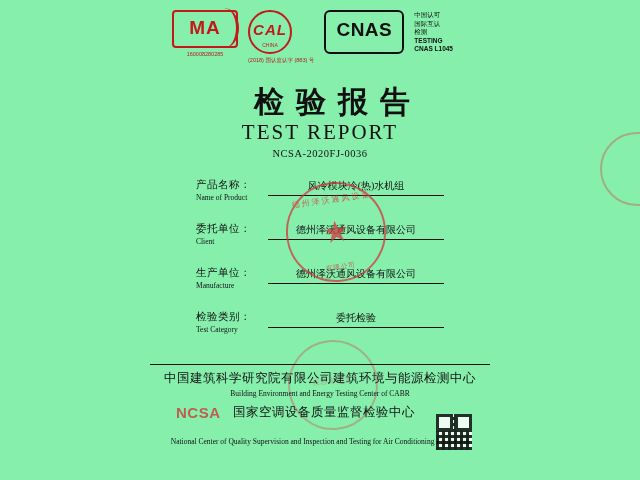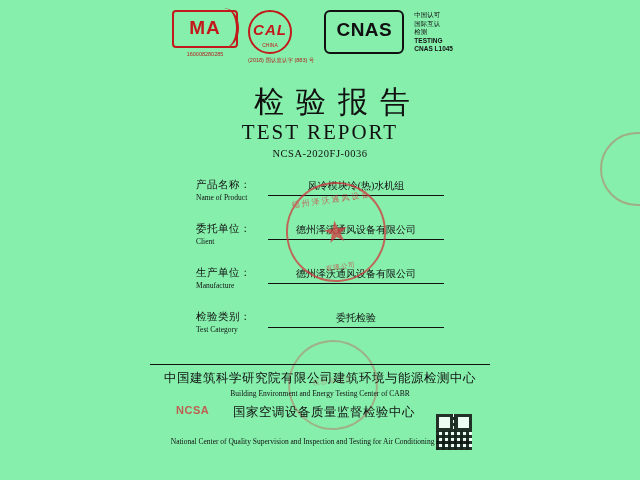--- a/index.html
+++ b/index.html
@@ -150,21 +150,21 @@
   }
   
   .title-cn {
     position: absolute;
     left: 0; right: 0;
     top: 82px;
     text-align: center;
     font-size: 30px;
     letter-spacing: 12px;
     font-family: "Liberation Serif", serif;
-    font-weight: normal;
+    font-weight: bold;
     color: #111;
     text-indent: 12px;
     padding-left: 24px;
   }
   .title-en {
     position: absolute;
     left: 0; right: 0;
     top: 120px;
     text-align: center;
     font-size: 21px;
@@ -329,21 +329,21 @@
     padding-top: 12px;
     box-sizing: border-box;
     pointer-events: none;
   }
   .ncsa-mark {
     position: absolute;
     left: 176px;
     top: 404px;
     color: #cc3b3b;
     font-family: "Liberation Sans", sans-serif;
-    font-size: 11px;
+    font-size: 15px;
     font-weight: bold;
     opacity: .8;
     letter-spacing: .5px;
   }
   .qr {
     position: absolute;
     right: 168px;
     bottom: 30px;
     width: 36px;
     height: 36px;

